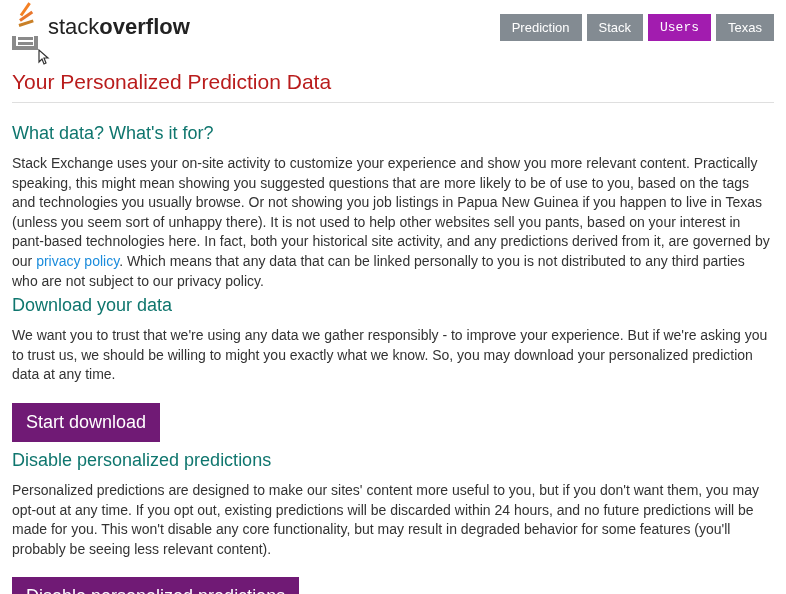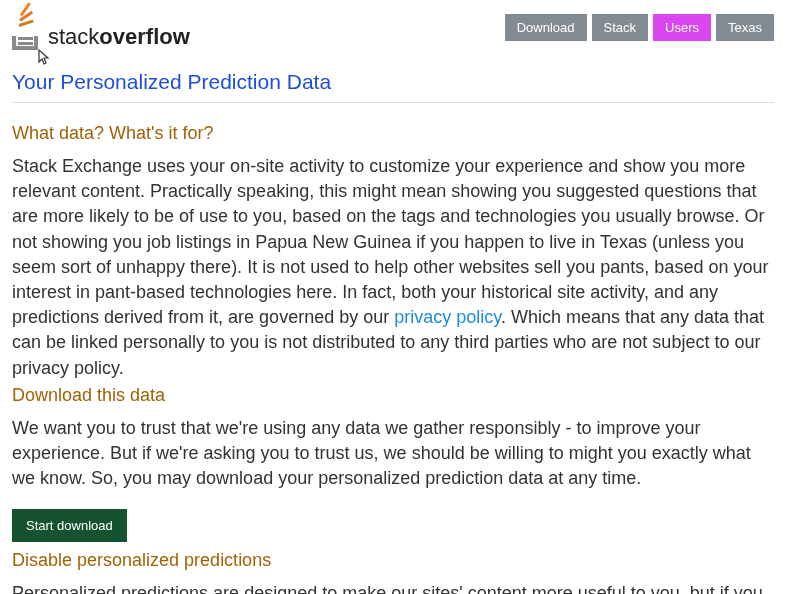--- a/index.html
+++ b/index.html
@@ -15,21 +15,21 @@
       padding: 14px 12px;
     }
     .header {
       display: flex;
       justify-content: space-between;
       align-items: flex-start;
       margin-bottom: 20px;
     }
     .logo {
       display: flex;
-      align-items: flex-end;
+      align-items: flex-start;
       position: relative;
     }
     .logo-icon {
       width: 32px;
       height: 36px;
       position: relative;
       margin-right: 4px;
     }
     .logo-stack {
       position: absolute;
@@ -98,58 +98,59 @@
     }
     .nav-item {
       padding: 6px 12px;
       background: #838b92;
       color: #ffffff;
       font-size: 13px;
       cursor: pointer;
       border: none;
     }
     .nav-item.active {
-      background: #d946ef;
+      background: #a21caf;
+      font-family: Liberation Mono, monospace;
     }
     .page-title {
       font-size: 21px;
       font-weight: normal;
-      color: #1d4ed8;
+      color: #b91c1c;
       margin-bottom: 8px;
     }
     .divider {
       border: none;
       border-top: 1px solid #dfdfdf;
       margin-bottom: 20px;
     }
     .section-title {
       font-size: 18px;
       font-weight: normal;
-      color: #a16207;
+      color: #0f766e;
       margin-bottom: 10px;
       margin-top: 2px;
     }
     .body-text {
-      font-size: 18px;
+      font-size: 14px;
       line-height: 1.4;
       color: #333;
       margin-bottom: 4px;
     }
     .link {
       color: #1b8cdc;
       text-decoration: none;
       cursor: pointer;
     }
     .btn-primary {
       display: inline-block;
-      background: #14532d;
+      background: #701a75;
       color: #ffffff;
       border: none;
       padding: 9px 14px;
-      font-size: 13px;
+      font-size: 18px;
       cursor: pointer;
       margin-top: 14px;
       margin-bottom: 6px;
     }
   </style>
 </head>
 <body>
 
 
 
@@ -167,36 +168,36 @@
     <span class="logo-text">
       <span>stack</span><span class="bold">overflow</span>
     </span>
     <span class="cursor-icon">
       <svg width="18" height="20" viewBox="0 0 18 20">
         <path d="M3 2 L3 14 L6 11 L8 16 L10 15 L8 10 L12 10 Z" fill="#fff" stroke="#333" stroke-width="1.2"></path>
       </svg>
     </span>
   </div>
   <div class="nav">
-    <button class="nav-item">Download</button>
+    <button class="nav-item">Prediction</button>
     <button class="nav-item">Stack</button>
     <button class="nav-item active">Users</button>
     <button class="nav-item">Texas</button>
   </div>
 </div>
 
 <h1 class="page-title">Your Personalized Prediction Data</h1>
 <hr class="divider">
 
 <h2 class="section-title">What data? What's it for?</h2>
 <p class="body-text">
   <span>Stack Exchange uses your on-site activity to customize your experience and show you more relevant content. Practically speaking, this might mean showing you suggested questions that are more likely to be of use to you, based on the tags and technologies you usually browse. Or not showing you job listings in Papua New Guinea if you happen to live in Texas (unless you seem sort of unhappy there). It is not used to help other websites sell you pants, based on your interest in pant-based technologies here. In fact, both your historical site activity, and any predictions derived from it, are governed by our </span><a class="link">privacy policy</a><span>. Which means that any data that can be linked personally to you is not distributed to any third parties who are not subject to our privacy policy.</span>
 </p>
 
-<h2 class="section-title">Download this data</h2>
+<h2 class="section-title">Download your data</h2>
 <p class="body-text">We want you to trust that we're using any data we gather responsibly - to improve your experience. But if we're asking you to trust us, we should be willing to might you exactly what we know. So, you may download your personalized prediction data at any time.</p>
 <button class="btn-primary">Start download</button>
 
 <h2 class="section-title">Disable personalized predictions</h2>
 <p class="body-text">Personalized predictions are designed to make our sites' content more useful to you, but if you don't want them, you may opt-out at any time. If you opt out, existing predictions will be discarded within 24 hours, and no future predictions will be made for you. This won't disable any core functionality, but may result in degraded behavior for some features (you'll probably be seeing less relevant content).</p>
 <button class="btn-primary">Disable personalized predictions</button>
 
 
 
 

